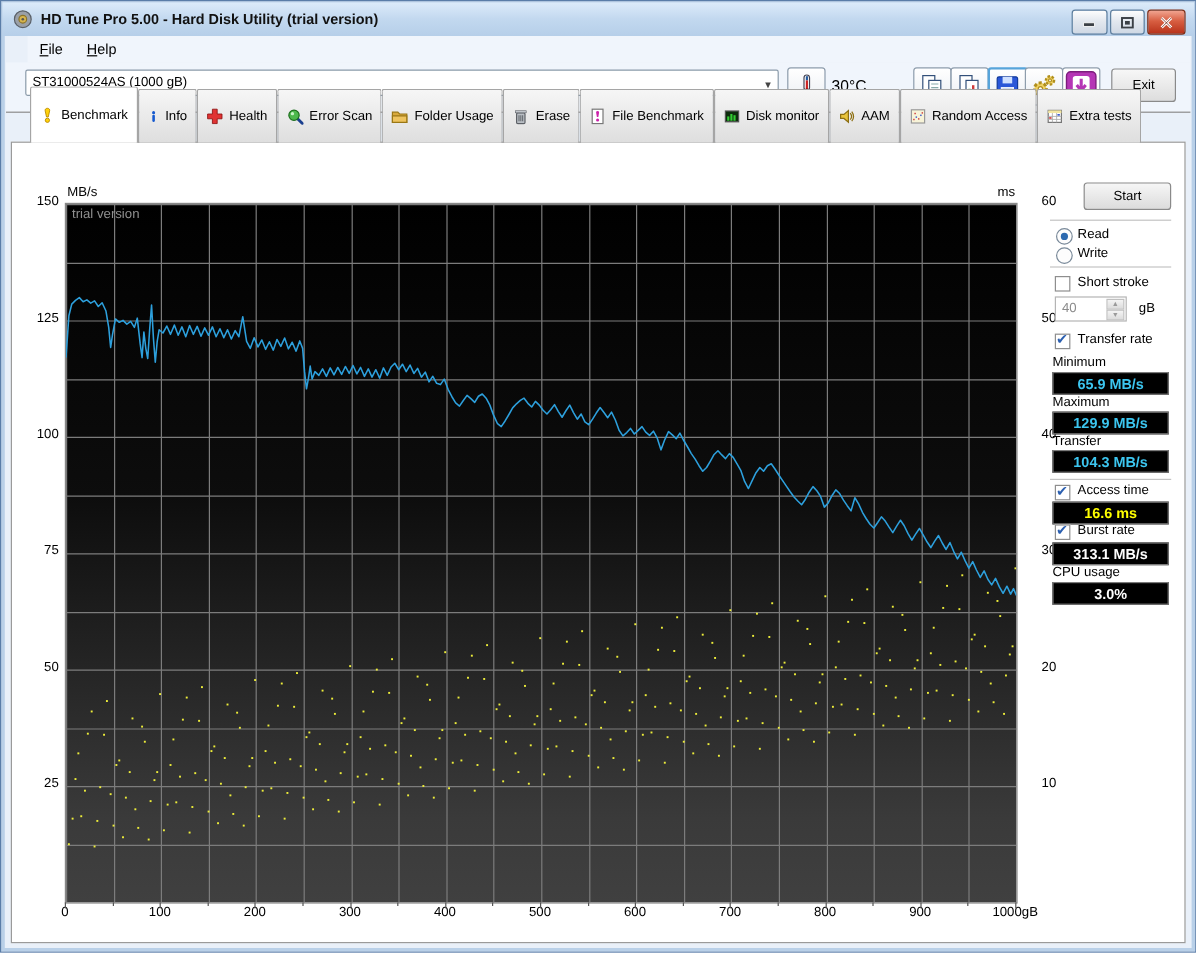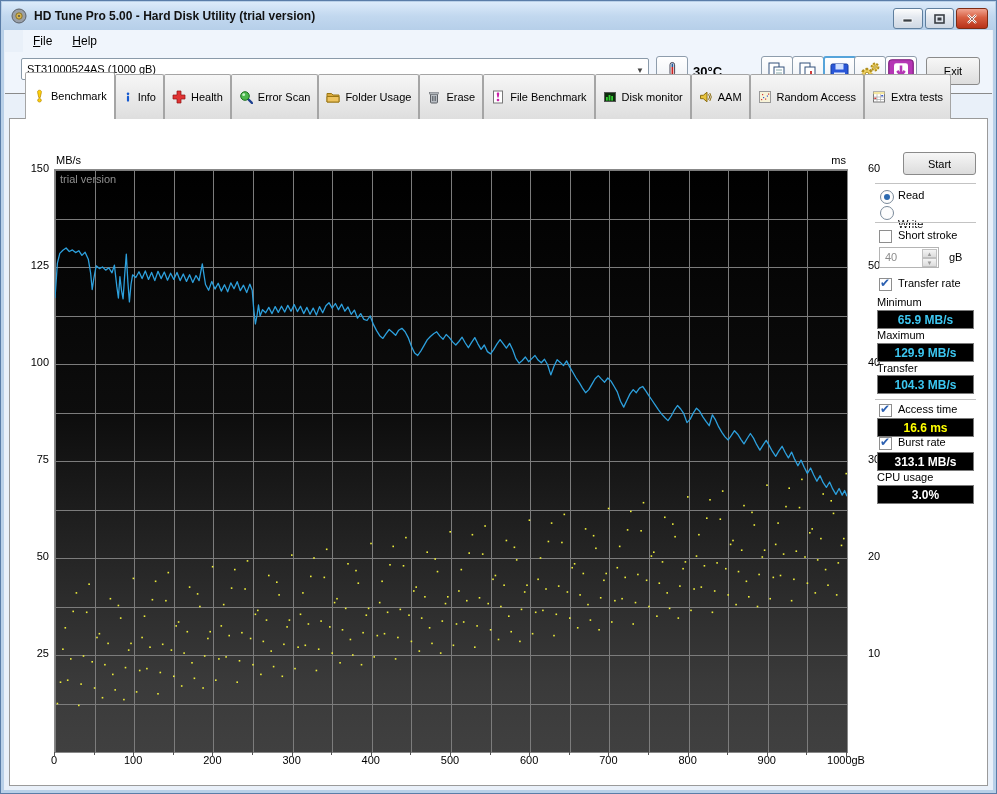--- a/index.html
+++ b/index.html
@@ -19,21 +19,21 @@
   .menu-item{padding:3px 10px;font-size:12px;color:#000;}
   .accel{text-decoration:underline;}
   
   #toolbar{position:absolute;left:4px;top:51px;right:4px;height:41px;background:#f0f5fc;border-bottom:1px solid #8a8a8a;}
   #drive-select{position:absolute;left:16px;top:6px;width:628px;height:22px;background:#fff;border:1px solid #8a9aa9;
     border-radius:2px;font-size:11px;display:flex;align-items:center;padding-left:5px;box-sizing:border-box;}
   #drive-arrow{position:absolute;right:4px;top:7px;font-size:8px;color:#444;}
   .toolbtn{position:absolute;top:4px;width:30px;height:30px;border:1px solid #8e9dac;border-radius:3px;
     background:linear-gradient(#ffffff,#e9edf2);display:flex;align-items:center;justify-content:center;}
   #btn-thermo{left:651px;}
-  #temp-label{position:absolute;left:688px;top:12px;font-size:13px;font-weight:bold;color:#000;}
+  #temp-label{position:absolute;left:688px;top:12px;font-size:13px;font-weight:normal;color:#000;}
   #btn-copy{left:756px;} #btn-copy-img{left:787px;}
   #btn-save{left:818px;border:2px solid #56a4da;}
   #btn-options{left:849px;} #btn-download{left:880px;padding:0;background:#fff;}
   #btn-exit{position:absolute;left:921px;top:5px;width:52px;height:26px;border:1px solid #8a8a8a;border-radius:3px;
     background:linear-gradient(#f7f7f7,#ddd);font-size:11px;display:flex;align-items:center;justify-content:center;}
   
   #panel{position:absolute;left:8px;top:117px;width:979px;height:668px;background:#fff;border:1px solid #9a9a9a;box-sizing:border-box;z-index:1;}
   #tabs{position:absolute;left:24px;top:96px;height:22px;display:flex;align-items:flex-end;z-index:2;}
   .tab{height:20px;margin-right:0;padding:12px 7px;display:flex;align-items:center;font-size:11px;color:#000;
     border:1px solid #a5a5a5;border-bottom:none;border-radius:2px 2px 0 0;background:linear-gradient(#f6f6f6,#dedede);white-space:nowrap;}
@@ -646,21 +646,21 @@
     </div>
 
   <div id="start-btn">
       <span>Start</span>
     </div>
   <div class="sep" style="top:182px;"></div>
 
   <div class="radio sel" style="left:879px;top:189px;"></div>
   <span class="ctl-label" style="left:897px;top:188px;">Read</span>
   <div class="radio" style="left:879px;top:205px;"></div>
-  <span class="ctl-label" style="left:897px;top:204px;margin-top:13px;">Write</span>
+  <span class="ctl-label" style="left:897px;top:204px;">Write</span>
 
   <div class="sep" style="top:221px;"></div>
 
   <div class="checkbox" style="left:878px;top:229px;"></div>
   <span class="ctl-label" style="left:897px;top:228px;">Short stroke</span>
   <div id="spinner">
     <span id="spinner-value">40</span>
     <div class="spin-arrow" id="spin-up">▲</div>
     <div class="spin-arrow" id="spin-down">▼</div>
   </div>

